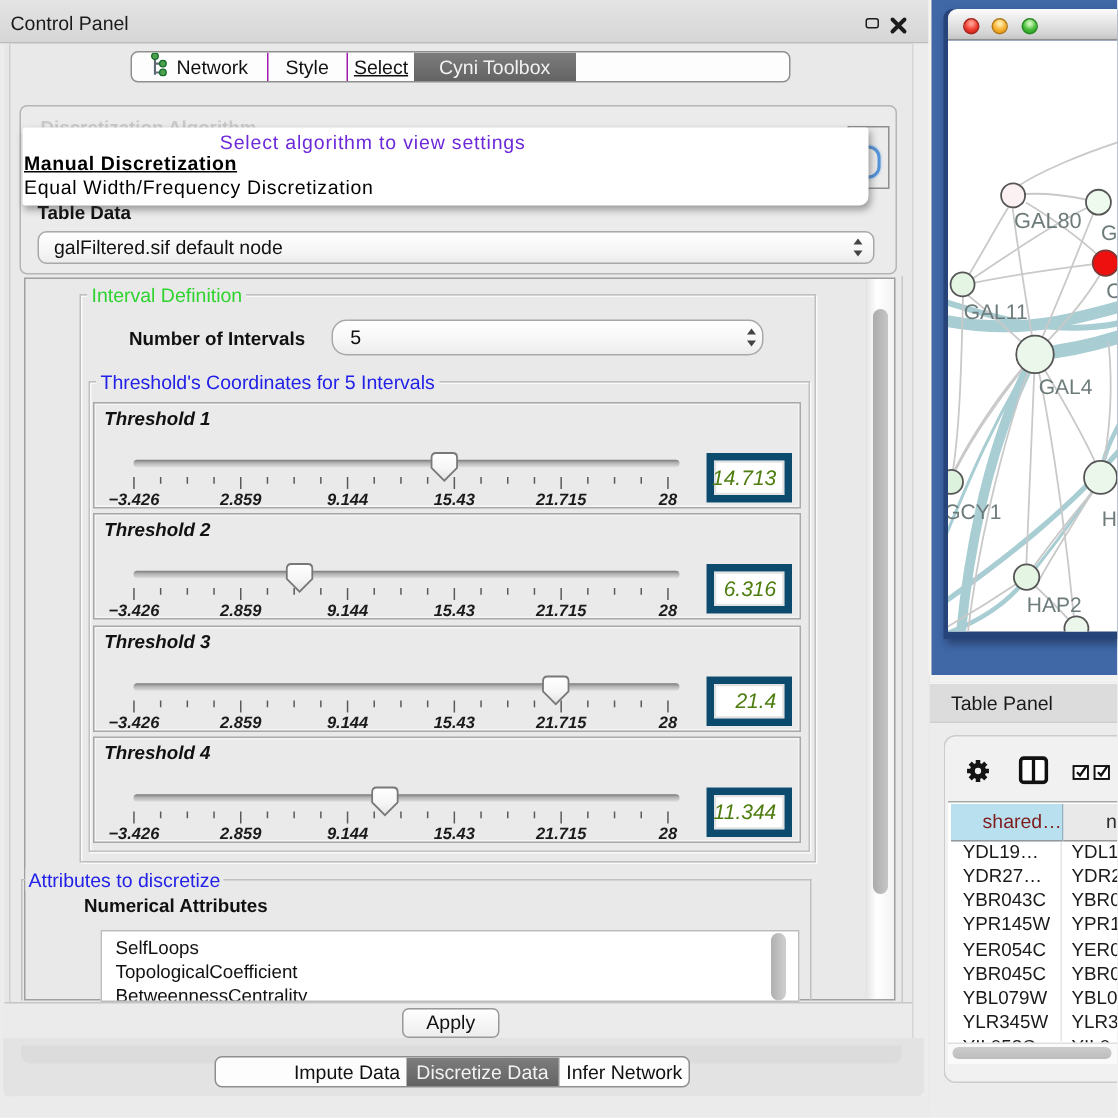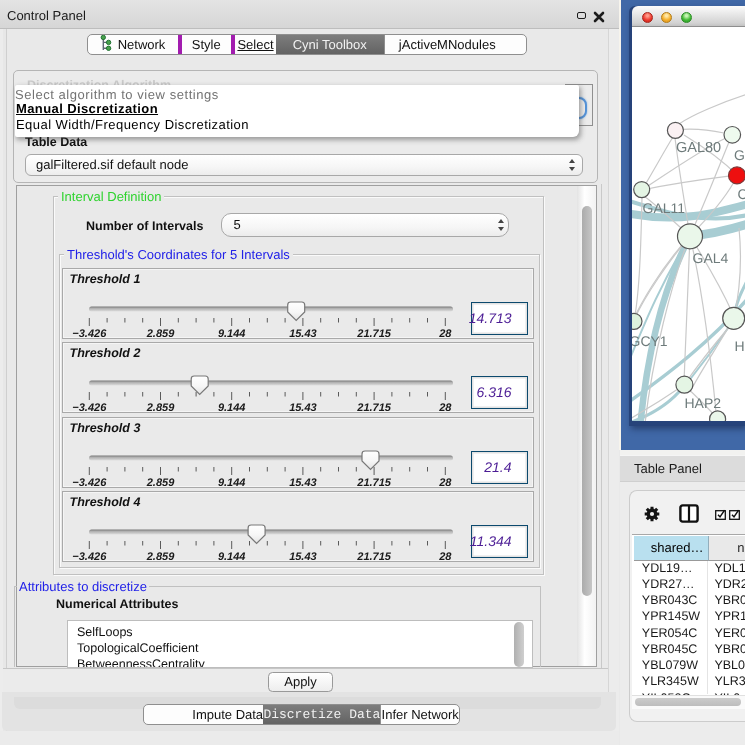--- a/index.html
+++ b/index.html
@@ -4,35 +4,35 @@
 <style>
   html,body{margin:0;padding:0;}
   *{-webkit-font-smoothing:antialiased;text-rendering:geometricPrecision;}
   #root{position:relative;width:745px;height:745px;overflow:hidden;
         font-family:"Liberation Sans",sans-serif;background:#e9e9e9;}
   .ab{position:absolute;}
   .tabgrp{position:absolute;display:flex;background:#fdfdfd;border:1px solid #8f8f8f;
           border-radius:5px;overflow:hidden;box-sizing:border-box;}
   .tab{display:flex;align-items:center;justify-content:center;font-size:13px;color:#111;
        box-sizing:border-box;white-space:nowrap;}
-  .tabsep{border-left:4px solid #a21caf;}
+  .tabsep{border-left:1px solid #a21caf;}
   .tabdark{background:linear-gradient(#7d7d7d,#636363);color:#f2f2f2;}
   .combo{position:absolute;background:linear-gradient(#ffffff,#f6f6f6 60%,#ececec);border:1px solid #a8a8a8;border-radius:10px;
          box-sizing:border-box;font-size:13px;color:#111;display:flex;align-items:center;}
   .spin{position:absolute;width:7px;height:12px;}
   .spin:before{content:"";position:absolute;left:0;top:0;border-left:3.5px solid transparent;
      border-right:3.5px solid transparent;border-bottom:4.5px solid #444;}
   .spin:after{content:"";position:absolute;left:0;bottom:0;border-left:3.5px solid transparent;
      border-right:3.5px solid transparent;border-top:4.5px solid #444;}
   .thrbox{position:absolute;left:61.5px;width:472px;height:70.5px;background:#eaeaea;
           border:1px solid #a9a9a9;box-shadow:inset 0 0 0 1px #f5f5f5;box-sizing:border-box;font-style:italic;}
   .thrlab{position:absolute;left:7px;top:2.5px;font-size:12.5px;font-weight:bold;color:#111;}
   .valbox{position:absolute;left:408px;top:32.5px;width:57px;height:33px;background:#fff;
-          border:1px solid #0c4a6e;box-shadow:inset 0 0 0 1.5px #e2e2e2;box-sizing:border-box;font-size:14px;color:#4c1d95;
-          display:flex;align-items:center;justify-content:flex-end;padding-right:15px;}
+          border:5px solid #0c4a6e;box-shadow:inset 0 0 0 1.5px #e2e2e2;box-sizing:border-box;font-size:14px;color:#4d7c0f;
+          display:flex;align-items:center;justify-content:flex-end;padding-right:5px;}
   .etch{position:absolute;border:1px solid #c0c0c0;box-shadow:1px 1px 0 #fafafa, inset 1px 1px 0 #fafafa;}
 </style>
 </head>
 <body>
 <div id="root">
 
   <div class="ab" style="left:0;top:0;width:619px;height:745px;background:#e9e9e9;"></div>
 
   <div class="ab" style="left:0;top:0;width:619px;height:29px;background:linear-gradient(#e4e4e4,#d6d6d6);border-bottom:1px solid #bdbdbd;box-sizing:border-box;"></div>
   <div class="ab" style="left:7px;top:8px;font-size:13px;color:#1a1a1a;">Control Panel</div>
@@ -45,40 +45,39 @@
     <div class="tab" style="width:90px;">
       <svg width="12" height="16" viewBox="0 0 12 16" style="margin-right:6px;position:relative;top:-1px;">
         <path d="M3.3 3.6 V14.9 M3.3 7.4 H8.5 M3.3 13.3 H8.5" stroke="#5f6875" stroke-width="1.4" fill="none"></path>
         <circle cx="3.3" cy="2.4" r="2.2" fill="#4aa24d" stroke="#176b2b" stroke-width="0.9"></circle>
         <circle cx="8.6" cy="7.4" r="2.2" fill="#4aa24d" stroke="#176b2b" stroke-width="0.9"></circle>
         <circle cx="8.6" cy="13.3" r="2.2" fill="#4aa24d" stroke="#176b2b" stroke-width="0.9"></circle>
       </svg>Network</div>
     <div class="tab tabsep" style="width:53.5px;">Style</div>
     <div class="tab tabsep" style="width:45px;text-decoration:underline;">Select</div>
     <div class="tab tabdark" style="width:107.5px;">Cyni Toolbox</div>
-    <div class="tab" style="width:126.5px;border-left:1px solid #8f8f8f;">jActiveMNodules</div>
   </div>
 
   <div class="ab" style="left:0;top:29px;width:3px;height:716px;background:#ececec;"></div>
   <div class="ab" style="left:3px;top:29px;width:4px;height:702px;background:#e7e7e7;border-right:1px solid #cfcfcf;box-sizing:border-box;"></div>
   <div class="ab" style="left:608px;top:29px;width:10.5px;height:716px;background:#ececec;border-left:1px solid #d6d6d6;box-sizing:border-box;"></div>
 
   <div class="ab" style="left:12.5px;top:69.5px;width:585px;height:113px;border:1px solid #b5b5b5;border-radius:5px;background:#ebebeb;box-sizing:border-box;"></div>
   <div class="ab" style="left:27px;top:77.5px;font-size:12.5px;font-weight:bold;color:#c9c9c9;">Discretization Algorithm</div>
 
   <div class="ab" style="left:565px;top:83.5px;width:27.5px;height:42.5px;border:1px solid #8f8f8f;background:#ebebeb;box-sizing:border-box;"></div>
   <div class="ab" style="left:567px;top:96.5px;width:19.5px;height:22.5px;border:2.5px solid #5593d8;border-radius:8px;background:#ececec;box-sizing:border-box;box-shadow:0 0 2px #7fb0e0;"></div>
 
   <div class="ab" style="left:25px;top:135px;font-size:12.5px;font-weight:bold;color:#111;">Table Data</div>
   <div class="combo" style="left:25px;top:154px;width:558px;height:21.5px;padding-left:10px;border-radius:6px;">galFiltered.sif default node</div>
   <div class="spin" style="left:569px;top:159px;"></div>
 
   <div class="ab" style="left:15px;top:85px;width:563.5px;height:52px;background:#fff;border-radius:2px 2px 6px 2px;
        box-shadow:1.5px 2.5px 5px rgba(60,60,60,0.45);z-index:30;"></div>
-  <div class="ab" style="left:15px;top:86.5px;width:467px;font-size:13px;letter-spacing:0.55px;color:#737373;z-index:31;">Select algorithm to view settings</div>
+  <div class="ab" style="left:15px;top:86.5px;width:467px;text-align:center;font-size:13px;letter-spacing:0.55px;color:#6d28d9;z-index:31;">Select algorithm to view settings</div>
   <div class="ab" style="left:16px;top:100.5px;font-size:13px;letter-spacing:0.4px;font-weight:bold;color:#000;z-index:31;text-decoration:underline;">Manual Discretization</div>
   <div class="ab" style="left:16px;top:116.5px;font-size:13px;letter-spacing:0.45px;color:#000;z-index:31;">Equal Width/Frequency Discretization</div>
 
   <div class="ab" style="left:15.5px;top:184.5px;width:581px;height:482px;border:1px solid #9f9f9f;box-sizing:border-box;background:#e9e9e9;"></div>
 
   <div class="ab" style="left:576.5px;top:185.5px;width:19px;height:480px;background:linear-gradient(90deg,#e3e3e3,#ffffff 40%,#f2f2f2);"></div>
   <div class="ab" style="left:582px;top:206px;width:9.5px;height:390px;background:linear-gradient(90deg,#ababab,#c6c6c6);border-radius:5px;"></div>
   <div class="ab" style="left:600.5px;top:184px;width:1px;height:525px;background:#c9c9c9;"></div>
 
   <div class="etch" style="left:52.5px;top:195.5px;width:489px;height:377px;background:transparent;"></div>
@@ -212,21 +211,21 @@
   <div class="ab" style="left:514px;top:622px;width:10px;height:45px;background:linear-gradient(90deg,#b0b0b0,#cfcfcf);border-radius:5px;"></div>
 
   <div class="ab" style="left:3px;top:668px;width:605px;height:28.8px;background:#ebebeb;border-top:1px solid #c6c6c6;box-sizing:border-box;"></div>
   <div class="ab" style="left:268px;top:671.5px;width:65px;height:20px;background:linear-gradient(#ffffff,#ededed);border:1px solid #999;border-radius:4.5px;box-sizing:border-box;display:flex;align-items:center;justify-content:center;font-size:13px;color:#111;">Apply</div>
 
   <div class="ab" style="left:2px;top:692px;width:614px;height:39px;background:#e3e3e3;border-radius:0 0 5px 5px;"></div>
   <div class="ab" style="left:13.5px;top:696.5px;width:587px;height:12.5px;background:#dcdcdc;border-radius:0 0 6px 6px;"></div>
   <div class="ab" style="left:0;top:731px;width:619px;height:14px;background:#ebebeb;"></div>
   <div class="tabgrp" style="left:143px;top:703.5px;width:317px;height:21.5px;padding-left:48px;">
     <div class="tab" style="width:93px;">Impute Data</div>
-    <div class="tab tabdark" style="width:120px;font-family:Liberation Mono, monospace;">Discretize Data</div>
+    <div class="tab tabdark" style="width:120px;">Discretize Data</div>
     <div class="tab" style="width:102px;border-left:1px solid #8f8f8f;">Infer Network</div>
   </div>
 
   <div class="ab" style="left:618.5px;top:0;width:2px;height:450px;background:#f7f4ec;"></div>
   <div class="ab" style="left:620.5px;top:0;width:124.5px;height:450px;background:#4068a7;"></div>
 
   <div class="ab" style="left:628.5px;top:6px;width:116.5px;height:420px;background:#26437a;border-radius:6px 0 0 0;box-shadow:2px 3px 6px rgba(20,35,70,0.55);"></div>
   <div class="ab" style="left:632px;top:6px;width:113px;height:21px;background:linear-gradient(#fcfcfc,#d2d2d2 85%,#c3c3c3);border-radius:6px 0 0 0;border-bottom:1px solid #8e8e8e;box-sizing:border-box;"></div>
   <div class="ab" style="left:641.5px;top:11.5px;width:11px;height:11px;border-radius:50%;background:radial-gradient(circle at 50% 30%,#ff9a8a 12%,#ee3b30 55%,#c21d12);border:0.5px solid #a5241c;box-sizing:border-box;"></div>
   <div class="ab" style="left:661px;top:11.5px;width:11px;height:11px;border-radius:50%;background:radial-gradient(circle at 50% 30%,#ffe9a8 12%,#f5b02e 55%,#d98d12);border:0.5px solid #b07b18;box-sizing:border-box;"></div>
@@ -317,21 +316,21 @@
   <svg class="ab" style="left:715px;top:508.5px;overflow:visible;" width="11" height="11" viewBox="0 0 11 11">
     <rect x="0.7" y="1.7" width="9.6" height="8.6" fill="#fff" stroke="#111" stroke-width="1.3"></rect>
     <path d="M3 5.8 L5 7.9 L9.6 1.2" stroke="#111" stroke-width="1.5" fill="none"></path>
   </svg>
   <svg class="ab" style="left:728.8px;top:508.5px;overflow:visible;" width="11" height="11" viewBox="0 0 11 11">
     <rect x="0.7" y="1.7" width="9.6" height="8.6" fill="#fff" stroke="#111" stroke-width="1.3"></rect>
     <path d="M3 5.8 L5 7.9 L9.6 1.2" stroke="#111" stroke-width="1.5" fill="none"></path>
   </svg>
 
   <div class="ab" style="left:631.5px;top:534px;width:113.5px;height:174px;background:#fff;border-top:1px solid #a8a8a8;overflow:hidden;">
-    <div style="position:absolute;left:2px;top:1px;width:75.3px;height:24.6px;background:#b9e0ef;border-right:1px solid #93aebc;border-bottom:1px solid #999;box-sizing:border-box;text-align:center;text-indent:13px;font-size:13px;color:#000000;line-height:24px;">shared…</div>
+    <div style="position:absolute;left:2px;top:1px;width:75.3px;height:24.6px;background:#b9e0ef;border-right:1px solid #93aebc;border-bottom:1px solid #999;box-sizing:border-box;text-align:right;text-indent:13px;font-size:13px;color:#7f1d1d;line-height:24px;">shared…</div>
     <div style="position:absolute;left:77.3px;top:1px;width:36.2px;height:24.6px;background:#e9e9e9;border-bottom:1px solid #999;box-sizing:border-box;font-size:13px;color:#2a2a2a;line-height:24px;padding-left:28.5px;">n…</div>
     <div style="position:absolute;left:75.8px;top:26px;width:1px;height:133px;background:#e4e4e4;"></div>
     <div style="position:absolute;left:10.3px;top:24.6px;font-size:12.5px;color:#1a1a1a;line-height:16.25px;">YDL19…<br>YDR27…<br>YBR043C<br>YPR145W<br>YER054C<br>YBR045C<br>YBL079W<br>YLR345W<br>YIL052C</div>
     <div style="position:absolute;left:82.9px;top:24.6px;font-size:12.5px;color:#1a1a1a;line-height:16.25px;">YDL1<br>YDR2<br>YBR0<br>YPR1<br>YER0<br>YBR0<br>YBL0<br>YLR3<br>YIL0</div>
     <div style="position:absolute;left:0;top:159.5px;width:113.5px;height:14.5px;background:#fafafa;border-top:1px solid #e0e0e0;"></div>
     <div style="position:absolute;left:3px;top:162.5px;width:106px;height:8.5px;background:linear-gradient(#cccccc,#bdbdbd);border-radius:4.5px;"></div>
   </div>
 
 </div>
 

